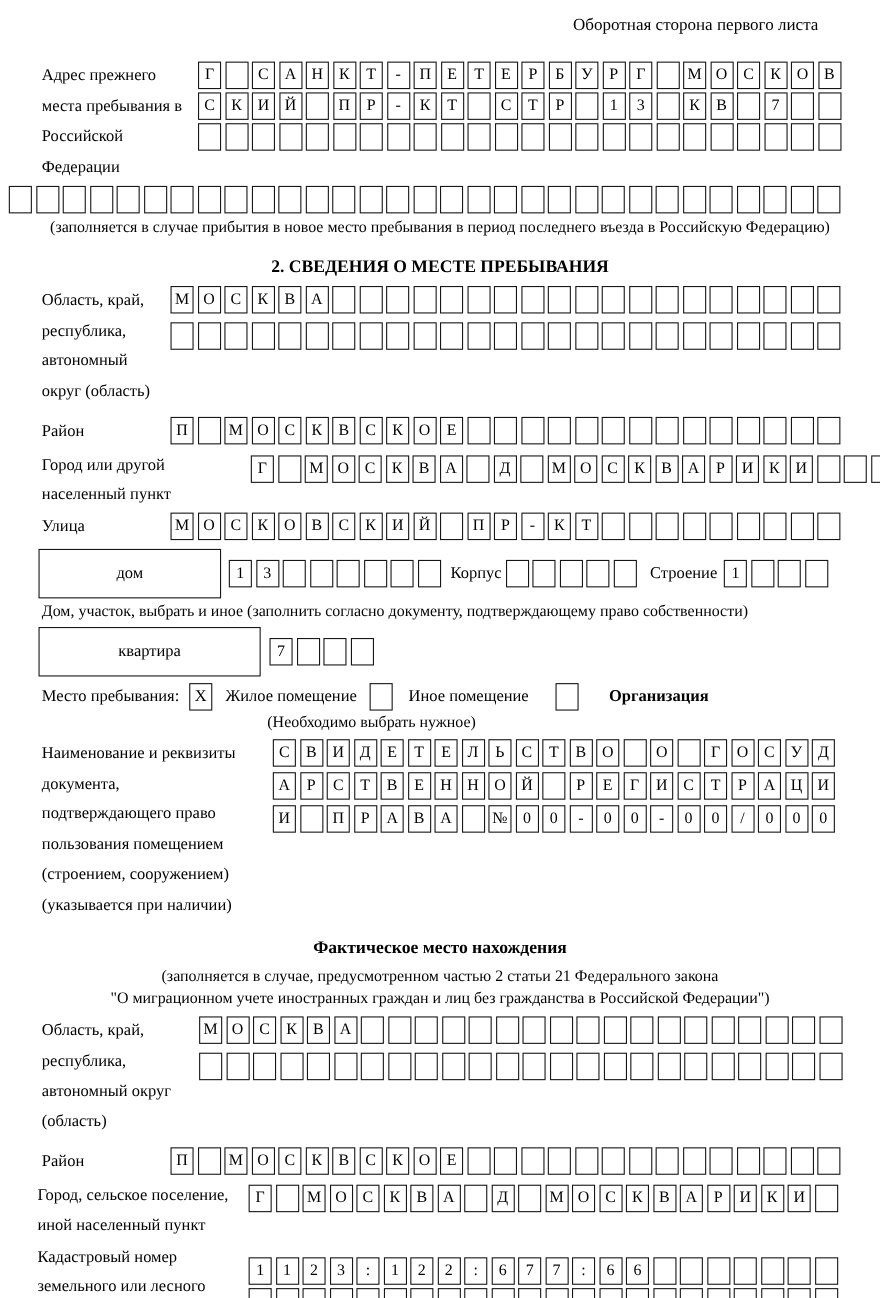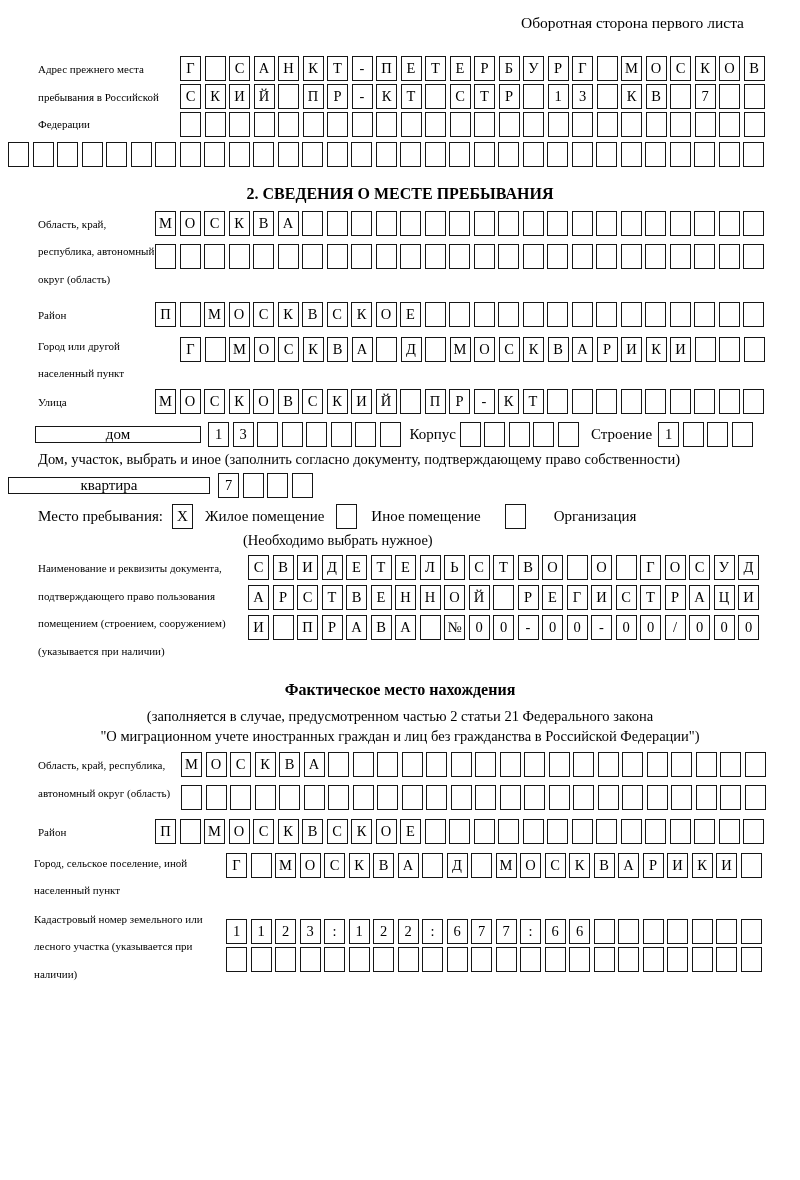--- a/index.html
+++ b/index.html
@@ -1,27 +1,27 @@
 <!DOCTYPE html>
 <html><head>
 <meta charset="utf-8">
 <style>
   html,body{margin:0;padding:0;background:#fff;}
   body{width:800px;height:1180px;color:#000;font-family:"Liberation Serif",serif;overflow:hidden;}
   .page{padding:14px 8px 0 8px;box-sizing:border-box;}
   .hdr{text-align:right;padding-right:48px;font-size:15.5px;}
   .frow{display:flex;align-items:flex-start;}
-  .lbl{font-size:11px;line-height:27.5px;flex-shrink:0;box-sizing:border-box;padding-left:30px;}
+  .lbl{font-size:15px;line-height:27.5px;flex-shrink:0;box-sizing:border-box;padding-left:30px;}
   .boxrows{display:flex;flex-direction:column;row-gap:3px;}
   .brow{display:flex;gap:3.5px;}
   .cell{width:21px;height:25px;box-sizing:border-box;border:1.7px solid #161616;display:flex;align-items:center;justify-content:center;font-size:14.5px;flex-shrink:0;background:#fff;}
   .caption{font-size:14.5px;}
   .center{text-align:center;}
   .title{font-size:16px;font-weight:bold;text-align:center;}
-  .widebox{height:17px;box-sizing:border-box;border:1.7px solid #161616;display:flex;align-items:center;justify-content:center;font-size:15px;flex-shrink:0;}
+  .widebox{height:45px;box-sizing:border-box;border:1.7px solid #161616;display:flex;align-items:center;justify-content:center;font-size:15px;flex-shrink:0;}
   .checkbox{width:21px;height:25px;box-sizing:border-box;border:1.7px solid #161616;display:inline-flex;align-items:center;justify-content:center;font-size:15px;flex-shrink:0;}
   .inline{display:flex;align-items:center;font-size:15px;}
   
   .w147{width:147px;padding-right:0;}
   .w172{width:172px;padding-right:12px;}
   .w240{width:240px;padding-right:20px;}
   .w173{width:173px;padding-right:0;}
   .w218{width:218px;padding-left:26px;padding-right:0;}
 </style>
 </head>
@@ -140,20 +140,21 @@
       <span class="cell"></span>
       <span class="cell"></span>
       <span class="cell"></span>
       <span class="cell"></span>
       <span class="cell"></span>
       <span class="cell"></span>
       <span class="cell"></span>
       <span class="cell"></span>
       <span class="cell"></span>
     </div>
+  <div class="caption center" style="margin-top:5px;">(заполняется в случае прибытия в новое место пребывания в период последнего въезда в Российскую Федерацию)</div>
 
   <div class="title" style="margin-top:18px;">2. СВЕДЕНИЯ О МЕСТЕ ПРЕБЫВАНИЯ</div>
 
   <div class="frow" style="margin-top:8px;">
     <div class="lbl w147">Область, край, республика, автономный округ (область)</div>
     <div class="boxrows" style="row-gap:8px;">
       <div class="brow">
           <span class="cell">М</span>
           <span class="cell">О</span>
           <span class="cell">С</span>
@@ -234,21 +235,21 @@
         <span class="cell"></span>
         <span class="cell"></span>
         <span class="cell"></span>
         <span class="cell"></span>
         <span class="cell"></span>
         <span class="cell"></span>
         <span class="cell"></span>
       </div>
   </div>
 
-  <div class="frow" style="margin-top:3px;">
+  <div class="frow" style="margin-top:3px;gap:48px;">
     <div class="lbl w172">Город или другой населенный пункт</div>
     <div class="brow" style="margin-top:4px;">
         <span class="cell">Г</span>
         <span class="cell"></span>
         <span class="cell">М</span>
         <span class="cell">О</span>
         <span class="cell">С</span>
         <span class="cell">К</span>
         <span class="cell">В</span>
         <span class="cell">А</span>
@@ -325,38 +326,38 @@
     <div class="inline" style="margin-left:12px;">Строение</div>
     <div class="brow" style="margin-left:6px;">
         <span class="cell">1</span>
         <span class="cell"></span>
         <span class="cell"></span>
         <span class="cell"></span>
       </div>
   </div>
   <div class="caption" style="margin-top:4px;margin-left:30px;">Дом, участок, выбрать и иное (заполнить согласно документу, подтверждающему право собственности)</div>
 
-  <div class="frow" style="margin-top:5px;align-items:center;">
+  <div class="frow" style="margin-top:5px;margin-left:27px;align-items:center;">
     <div class="widebox" style="width:202px;">квартира</div>
     <div class="brow" style="margin-left:8px;">
         <span class="cell">7</span>
         <span class="cell"></span>
         <span class="cell"></span>
         <span class="cell"></span>
       </div>
   </div>
 
   <div class="frow" style="margin-top:6px;margin-left:30px;align-items:center;">
     <div class="inline">Место пребывания:</div>
     <span class="checkbox" style="margin-left:9px;">X</span>
     <div class="inline" style="margin-left:12px;">Жилое помещение</div>
     <span class="checkbox" style="margin-left:12px;"></span>
     <div class="inline" style="margin-left:14px;">Иное помещение</div>
     <span class="checkbox" style="margin-left:24px;"></span>
-    <div class="inline" style="margin-left:28px;">Организация</div>
+    <div class="inline" style="margin-left:28px;font-weight:bold;">Организация</div>
   </div>
   <div class="caption" style="margin-top:3px;padding-left:235px;">(Необходимо выбрать нужное)</div>
 
   <div class="frow" style="margin-top:6px;">
     <div class="lbl w240">Наименование и реквизиты документа, подтверждающего право пользования помещением (строением, сооружением) (указывается при наличии)</div>
     <div class="boxrows" style="row-gap:5px;">
       <div class="brow">
           <span class="cell">С</span>
           <span class="cell">В</span>
           <span class="cell">И</span>

